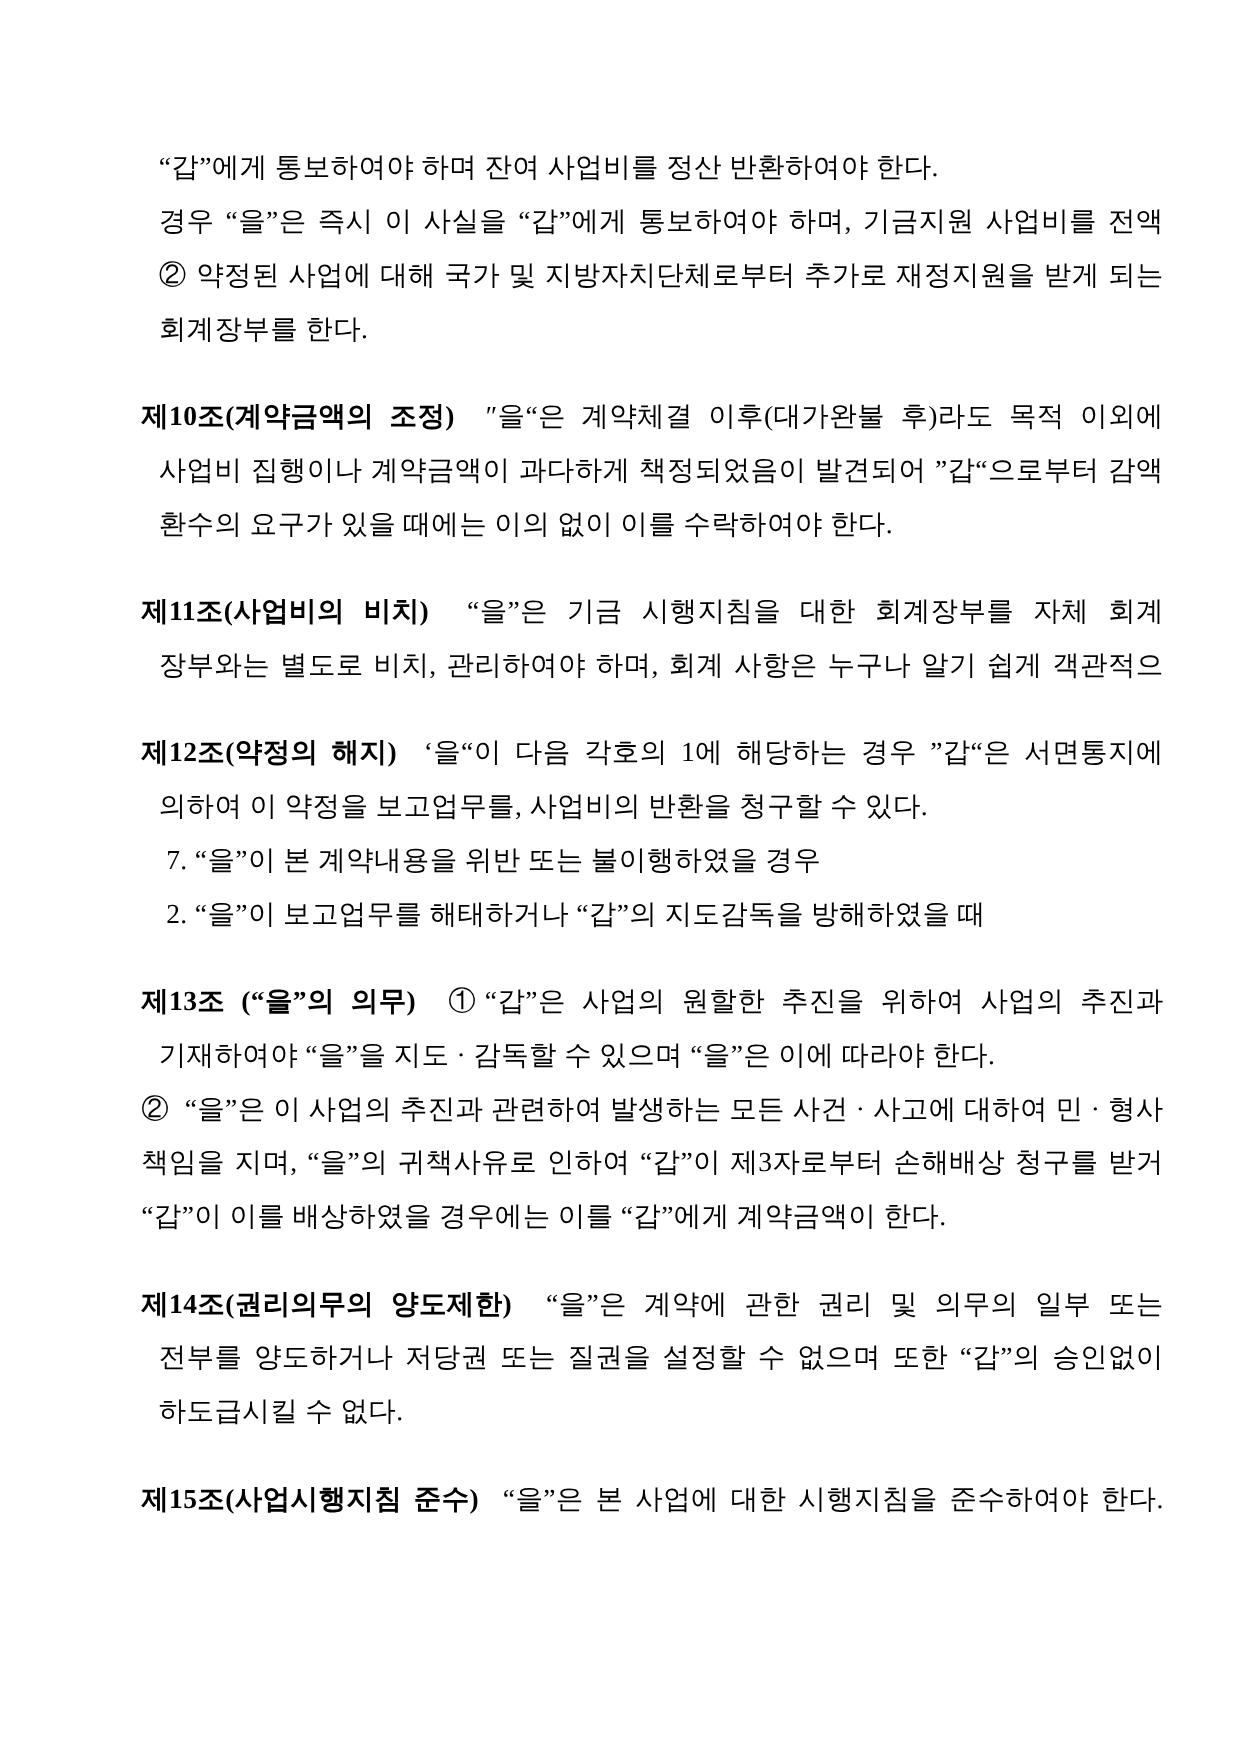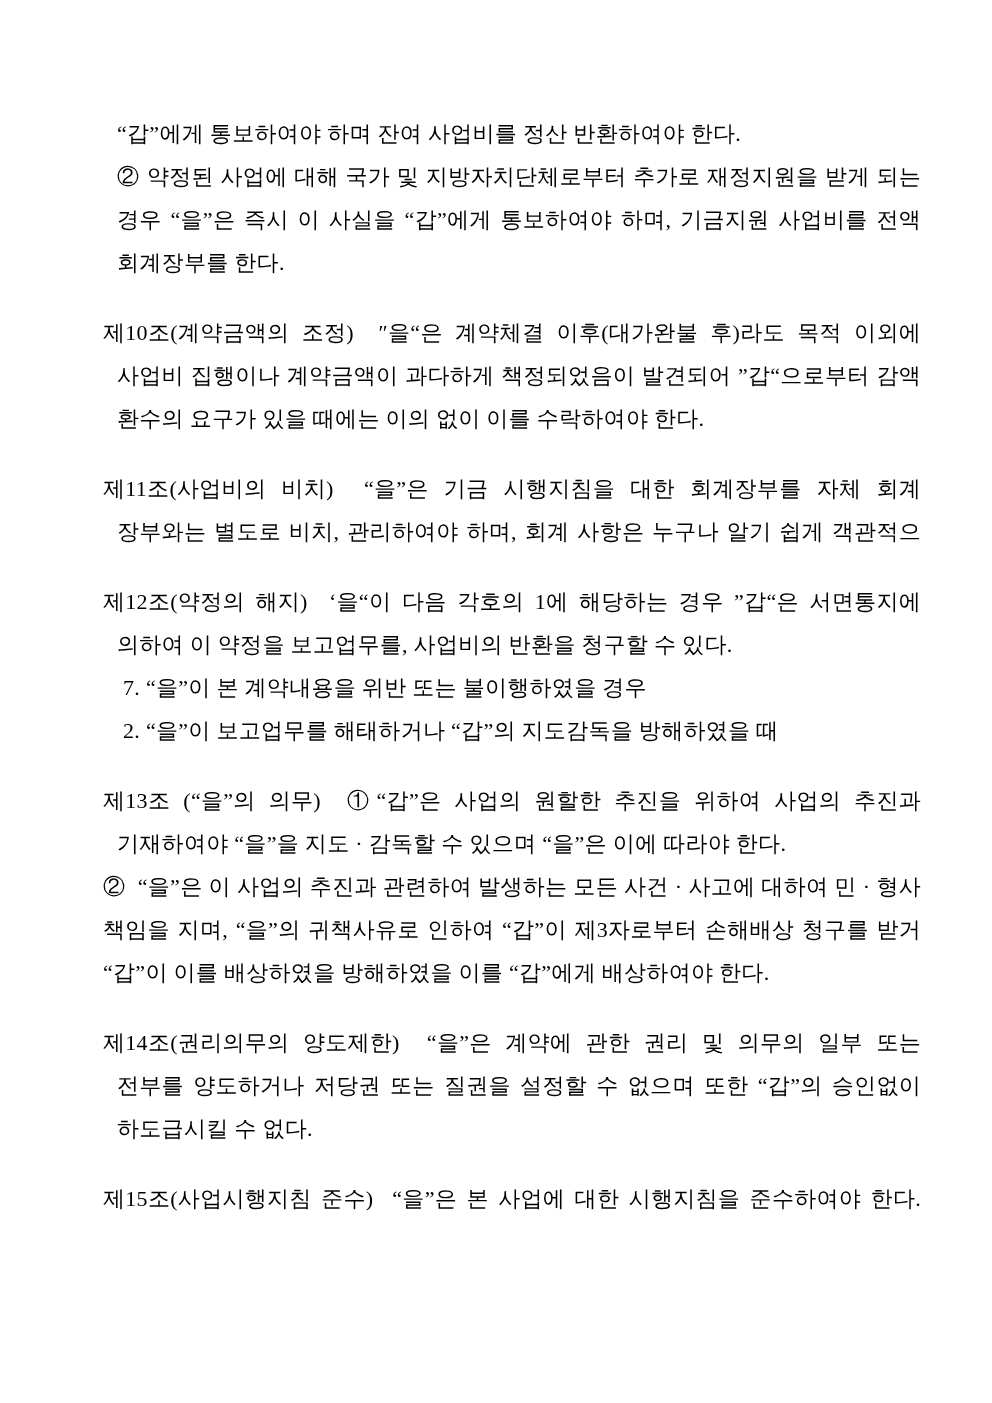--- a/index.html
+++ b/index.html
@@ -13,21 +13,21 @@
     height: 1403px;
     background: #ffffff;
     color: #000000;
     font-family: "Liberation Serif", "DejaVu Serif", serif;
     font-size: 22px;
     overflow: hidden;
   }
   .doc-body {
     position: absolute;
     top: 112px;
-    left: 103px;
+    left: 113px;
     width: 818px;
   }
   .section + .section {
     margin-top: 27px;
   }
   .line {
     height: 43px;
     line-height: 43px;
     overflow: hidden;
     text-align: left;
@@ -38,33 +38,33 @@
     text-align-last: justify;
   }
   .ind-0 { padding-left: 0; }
   .ind-1 { padding-left: 14px; }
   .ind-2 { padding-left: 20px; }
   .seg {
     white-space: pre-wrap;
     font-weight: normal;
   }
   .seg.bold {
-    font-weight: normal;
+    font-weight: bold;
     margin-top: 48px;
   }
 </style>
 </head>
 <body>
 
 <div class="page">
   <div class="doc-body">
       <div class="section">
         <div class="line ind-1"><span class="seg">“갑”에게 통보하여야 하며 잔여 사업비를 정산 반환하여야 한다.</span></div>
+        <div class="line ind-1 justify"><span class="seg">경우 “을”은 즉시 이 사실을 “갑”에게 통보하여야 하며, 기금지원 사업비를 전액</span></div>
         <div class="line ind-1 justify"><span class="seg">② 약정된 사업에 대해 국가 및 지방자치단체로부터 추가로 재정지원을 받게 되는</span></div>
-        <div class="line ind-1 justify"><span class="seg">경우 “을”은 즉시 이 사실을 “갑”에게 통보하여야 하며, 기금지원 사업비를 전액</span></div>
         <div class="line ind-1"><span class="seg">회계장부를 한다.</span></div>
       </div>
       <div class="section">
         <div class="line ind-0 justify"><span class="seg bold">제10조(계약금액의 조정)</span><span class="seg">  ″을“은 계약체결 이후(대가완불 후)라도 목적 이외에</span></div>
         <div class="line ind-1 justify"><span class="seg">사업비 집행이나 계약금액이 과다하게 책정되었음이 발견되어 ”갑“으로부터 감액 또는</span></div>
         <div class="line ind-1"><span class="seg">환수의 요구가 있을 때에는 이의 없이 이를 수락하여야 한다.</span></div>
       </div>
       <div class="section">
         <div class="line ind-0 justify"><span class="seg bold">제11조(사업비의 비치)</span><span class="seg">  “을”은 기금 시행지침을 대한 회계장부를 자체 회계</span></div>
         <div class="line ind-1 justify"><span class="seg">장부와는 별도로 비치, 관리하여야 하며, 회계 사항은 누구나 알기 쉽게 객관적으로</span></div>
@@ -73,21 +73,21 @@
         <div class="line ind-0 justify"><span class="seg bold">제12조(약정의 해지)</span><span class="seg">  ‘을“이 다음 각호의 1에 해당하는 경우 ”갑“은 서면통지에</span></div>
         <div class="line ind-1"><span class="seg">의하여 이 약정을 보고업무를, 사업비의 반환을 청구할 수 있다.</span></div>
         <div class="line ind-2"><span class="seg">7. “을”이 본 계약내용을 위반 또는 불이행하였을 경우</span></div>
         <div class="line ind-2"><span class="seg">2. “을”이 보고업무를 해태하거나 “갑”의 지도감독을 방해하였을 때</span></div>
       </div>
       <div class="section">
         <div class="line ind-0 justify"><span class="seg bold">제13조 (“을”의 의무)</span><span class="seg">  ①“갑”은 사업의 원할한 추진을 위하여 사업의 추진과</span></div>
         <div class="line ind-1"><span class="seg">기재하여야 “을”을 지도 · 감독할 수 있으며 “을”은 이에 따라야 한다.</span></div>
         <div class="line ind-0 justify"><span class="seg">②  “을”은 이 사업의 추진과 관련하여 발생하는 모든 사건 · 사고에 대하여 민 · 형사상의</span></div>
         <div class="line ind-0 justify"><span class="seg">책임을 지며, “을”의 귀책사유로 인하여 “갑”이 제3자로부터 손해배상 청구를 받거나</span></div>
-        <div class="line ind-0"><span class="seg">“갑”이 이를 배상하였을 방해하였을 이를 “갑”에게 배상하여야 한다.</span></div>
+        <div class="line ind-0"><span class="seg">“갑”이 이를 배상하였을 경우에는 이를 “갑”에게 계약금액이 한다.</span></div>
       </div>
       <div class="section">
         <div class="line ind-0 justify"><span class="seg bold">제14조(권리의무의 양도제한)</span><span class="seg">  “을”은 계약에 관한 권리 및 의무의 일부 또는</span></div>
         <div class="line ind-1 justify"><span class="seg">전부를 양도하거나 저당권 또는 질권을 설정할 수 없으며 또한 “갑”의 승인없이</span></div>
         <div class="line ind-1"><span class="seg">하도급시킬 수 없다.</span></div>
       </div>
       <div class="section">
         <div class="line ind-0 justify"><span class="seg bold">제15조(사업시행지침 준수)</span><span class="seg">  “을”은 본 사업에 대한 시행지침을 준수하여야 한다.</span></div>
       </div>
     </div>

